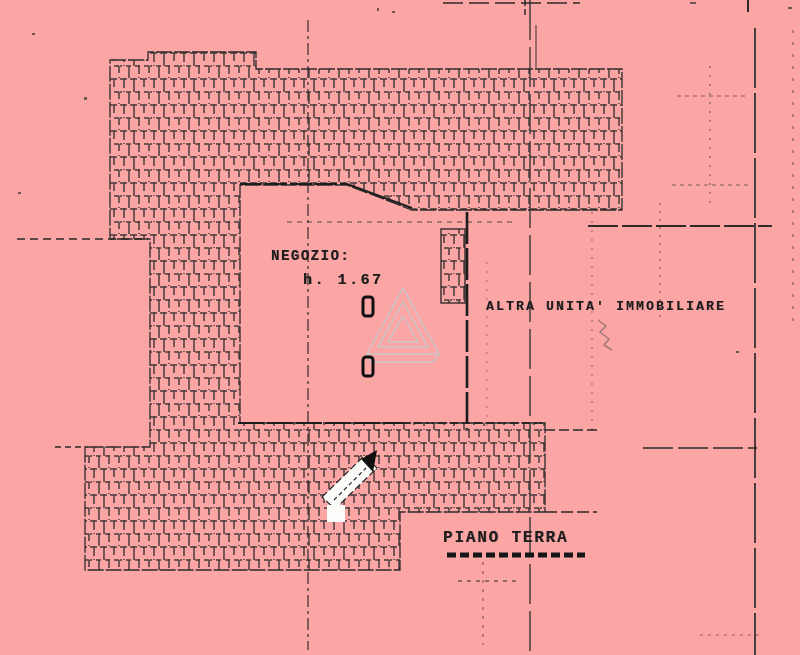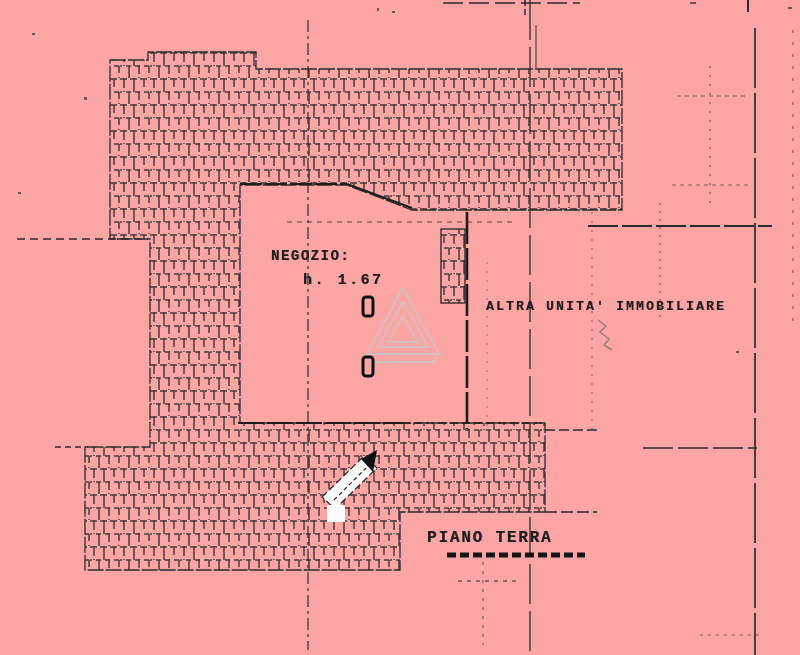--- a/index.html
+++ b/index.html
@@ -11,21 +11,21 @@
   .plan-svg{position:absolute;left:0;top:0;}
   .label{
     position:absolute;white-space:nowrap;
     color:#1d1d1d;font-weight:700;
     text-shadow:0.6px 0.4px 0 rgba(25,25,25,0.5);
     filter:blur(0.2px);
   }
   .label-room{left:271px;top:248px;font-size:14px;letter-spacing:1.5px;}
   .label-height{left:303px;top:272px;font-size:15px;letter-spacing:2.5px;}
   .label-adjacent{left:486px;top:287px;font-size:13px;letter-spacing:2.2px;margin-top:12px;}
-  .label-floor{left:427px;top:529px;font-size:16px;letter-spacing:1.8px;}
+  .label-floor{left:443px;top:529px;font-size:16px;letter-spacing:1.8px;}
 </style>
 </head>
 <body>
 
 <div class="page">
 
   <svg class="plan-svg" width="800" height="655" viewBox="0 0 800 655">
     <defs>
       <pattern id="hatch" width="30" height="26" patternUnits="userSpaceOnUse">
         <g stroke="#262626" stroke-width="1.5" opacity="0.85" fill="none">

